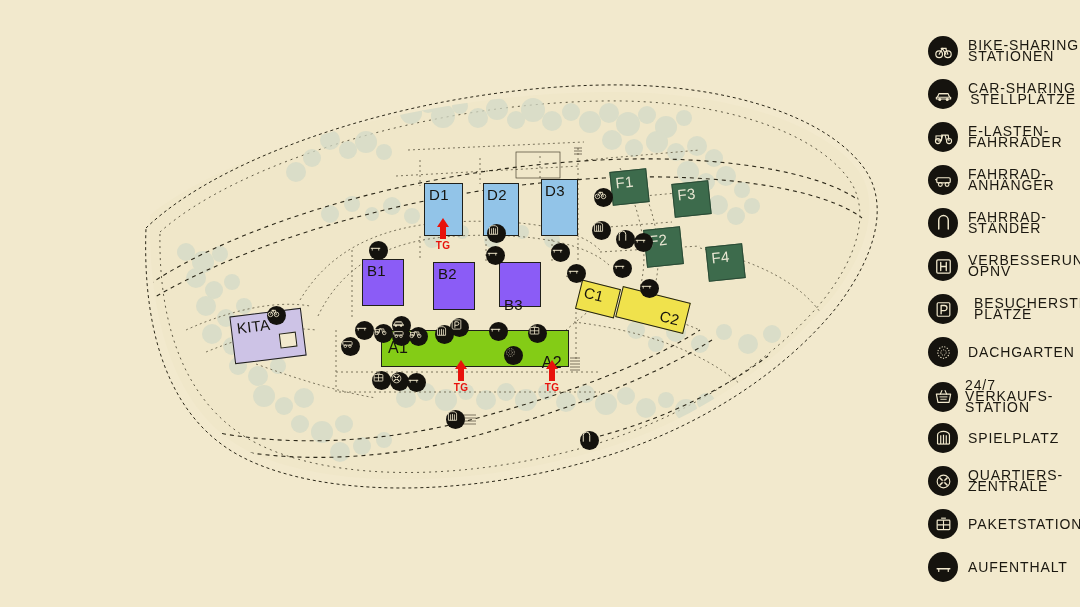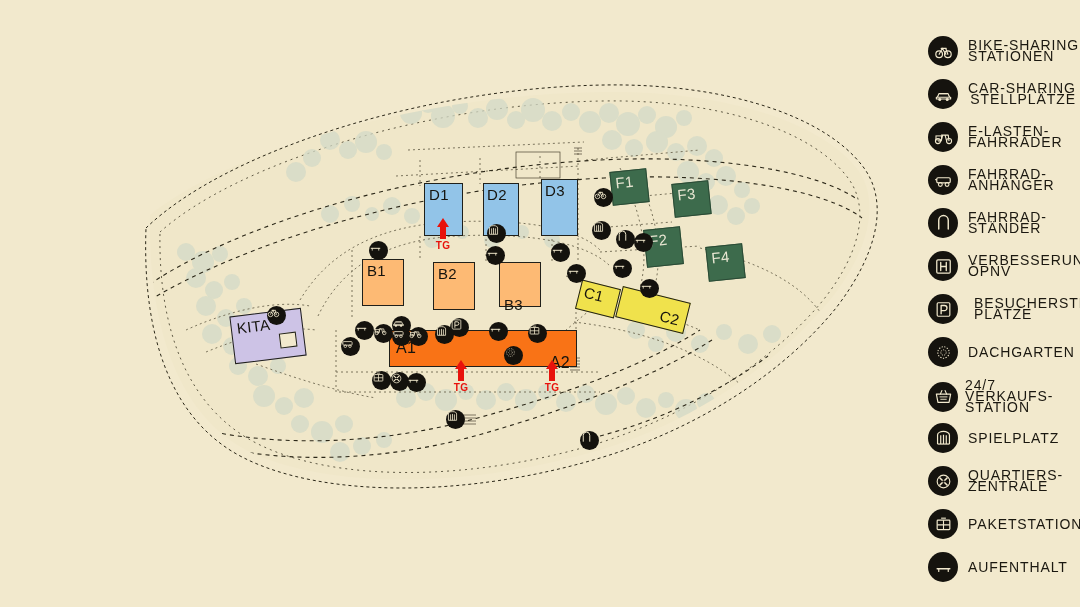--- a/index.html
+++ b/index.html
@@ -27,22 +27,22 @@
   .bld{
     position:absolute;box-sizing:border-box;
     border:1px solid #20201a;
     font-family:"Liberation Sans", sans-serif;
     color:#16140e;
     line-height:1;
   }
   .bld .lbl{position:absolute;font-size:15px;letter-spacing:.3px;}
 
   .b-blue{background:#92c4e8;}
-  .b-orange{background:#fdba74;}
-  .b-green{background:#f97316;margin-left:8px;}
+  .b-orange{background:#8b5cf6;}
+  .b-green{background:#84cc16;}
   .b-dark{background:#3d6b4c;border-color:#2b4a35;}
   .b-dark .lbl{color:#e8e6d2;}
   .b-yellow{background:#f0e24c;}
   .b-purple{background:#cdc3e6;}
 
   
   .tg{position:absolute;width:22px;text-align:center;margin-left:30px;}
   .tg .arw{
     width:0;height:0;margin:0 auto;
     border-left:6px solid transparent;border-right:6px solid transparent;

